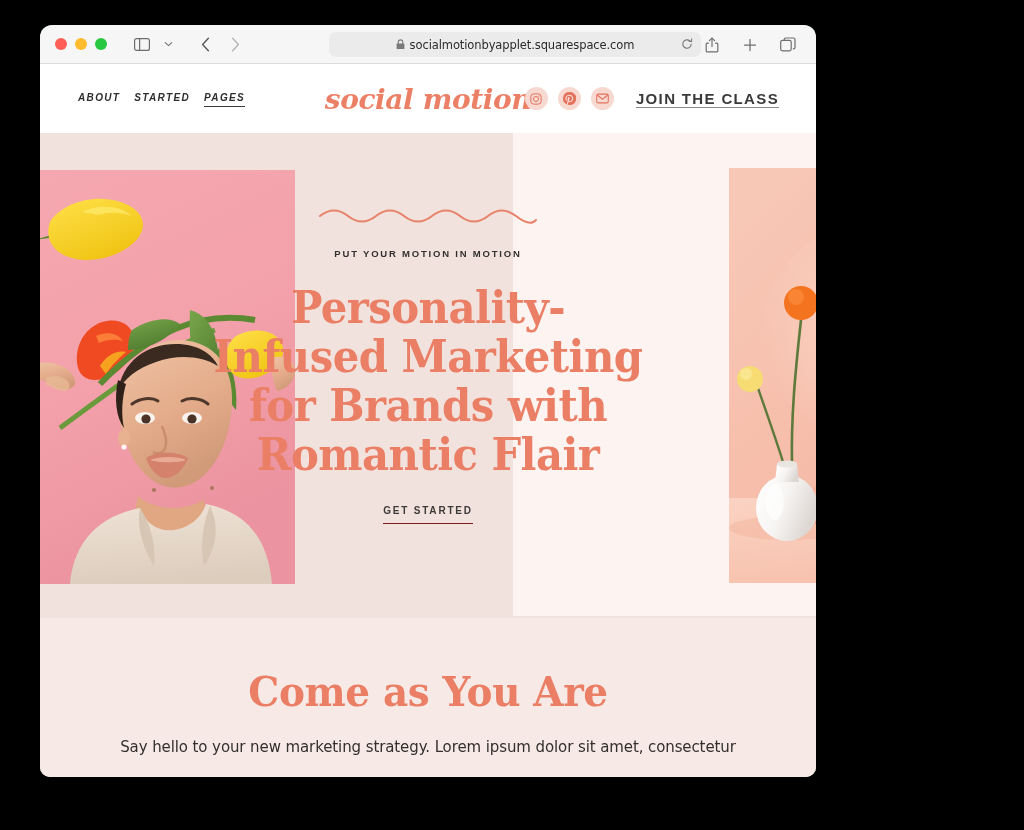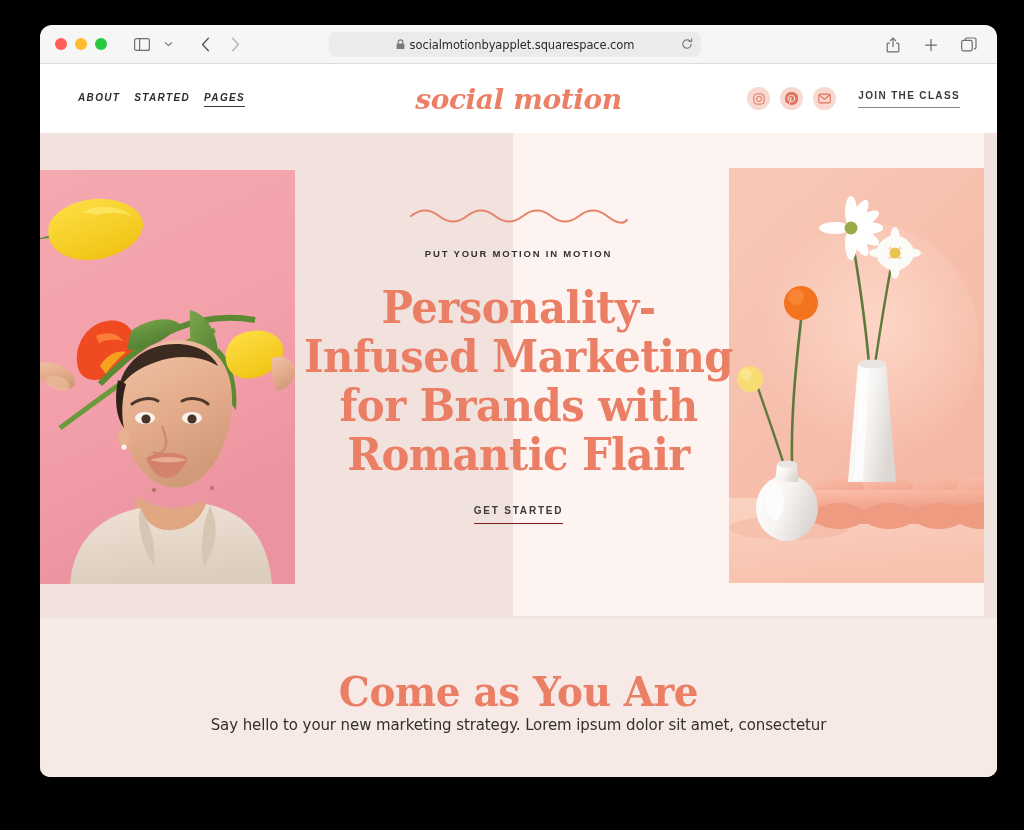--- a/index.html
+++ b/index.html
@@ -7,21 +7,21 @@
     width:1024px; height:830px;
     background:#000;
     font-family:"Liberation Sans", sans-serif;
     overflow:hidden;
   }
 
   
   #browser-window{
     position:absolute;
     left:40px; top:25px;
-    width:957px; height:752px;
+    width:776px; height:752px;
     border-radius:12px 12px 10px 10px;
     overflow:hidden;
     box-shadow:0 26px 60px rgba(0,0,0,0.75), 0 6px 18px rgba(0,0,0,0.6);
     background:#14532d;
   }
 
   
   #toolbar{
     position:relative;
     height:39px;
@@ -116,25 +116,24 @@
   }
   .social-circle{
     width:23px; height:23px;
     border-radius:50%;
     background:#f7d9d1;
     display:flex; align-items:center; justify-content:center;
     color:#e2725b;
   }
   #join-class{
     margin-left:12px;
-    font-size:10px;
+    font-size:15px;
     letter-spacing:1.35px;
     font-weight:700;
     color:#3a3a3a;
-    padding-bottom:6px;
     border-bottom:1px solid #8a8a8a;
     text-decoration:none;
   }
 
   
   #hero{
     position:relative;
     height:485px;
     background:#f2e2dd;
   }
@@ -206,20 +205,21 @@
   #section-heading{
     padding-top:50px;
     font-family:"DejaVu Serif", serif;
     font-weight:700;
     font-size:41px;
     color:#ea7f66;
     letter-spacing:-0.4px;
     transform:scaleX(0.95);
   }
   #section-sub{
+    margin-top:22px;
     font-size:15px;
     color:#33302e;
     font-family:"DejaVu Sans", sans-serif;
     letter-spacing:-0.1px;
   }
 </style>
 </head>
 <body>
 
 <div id="browser-window">

